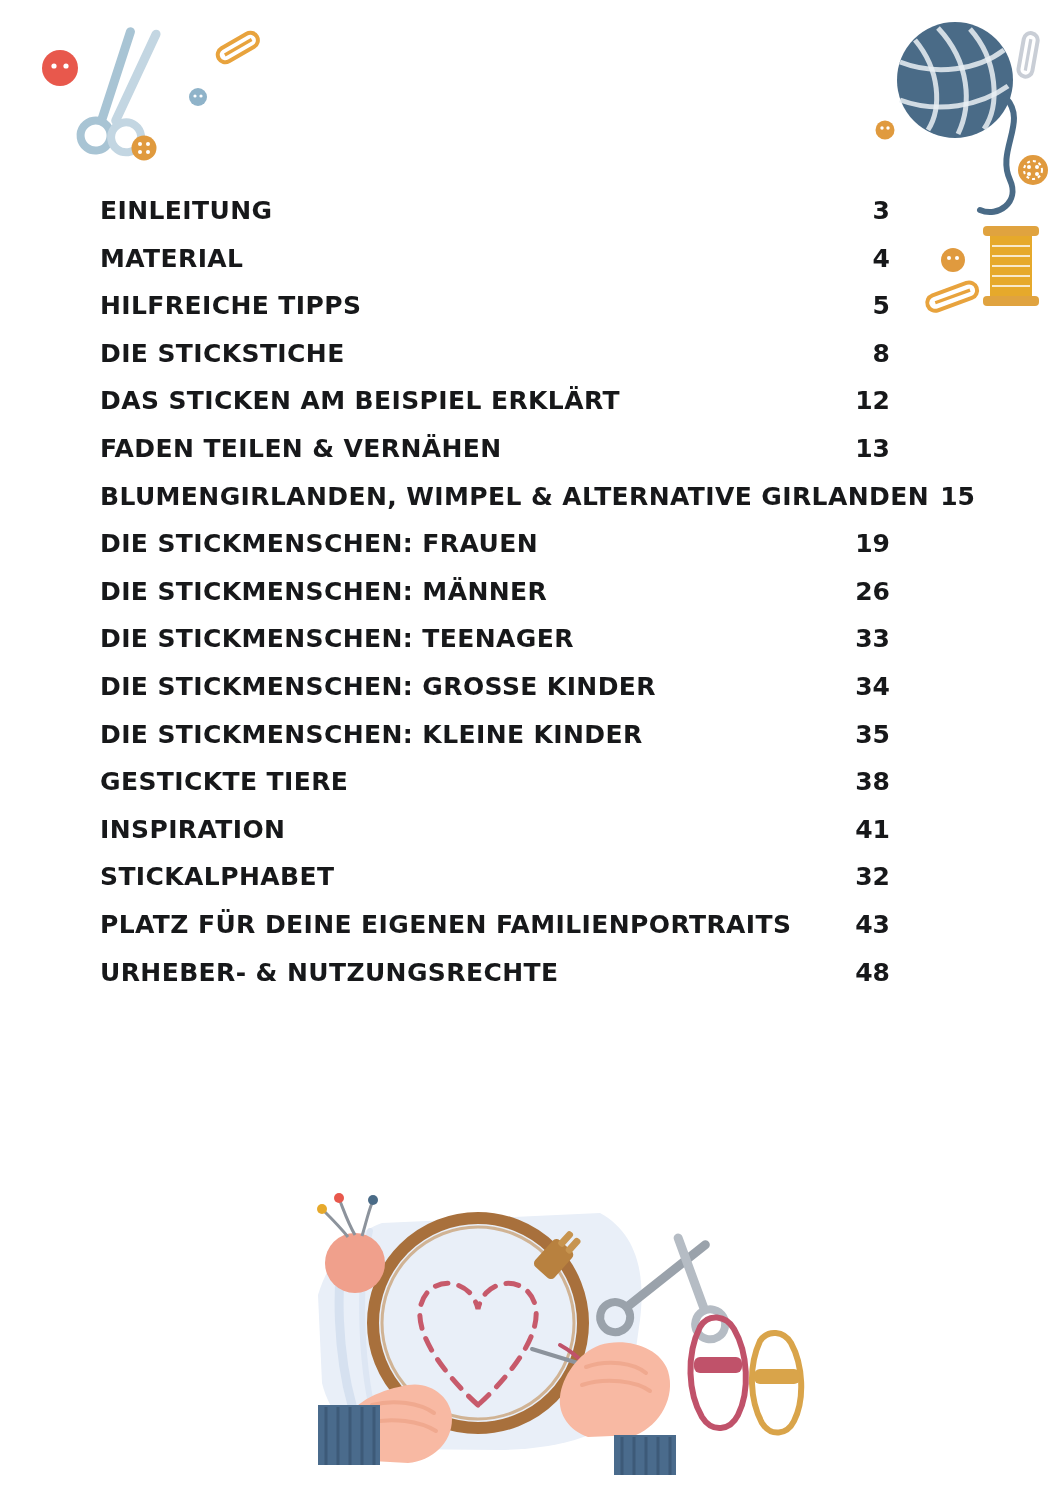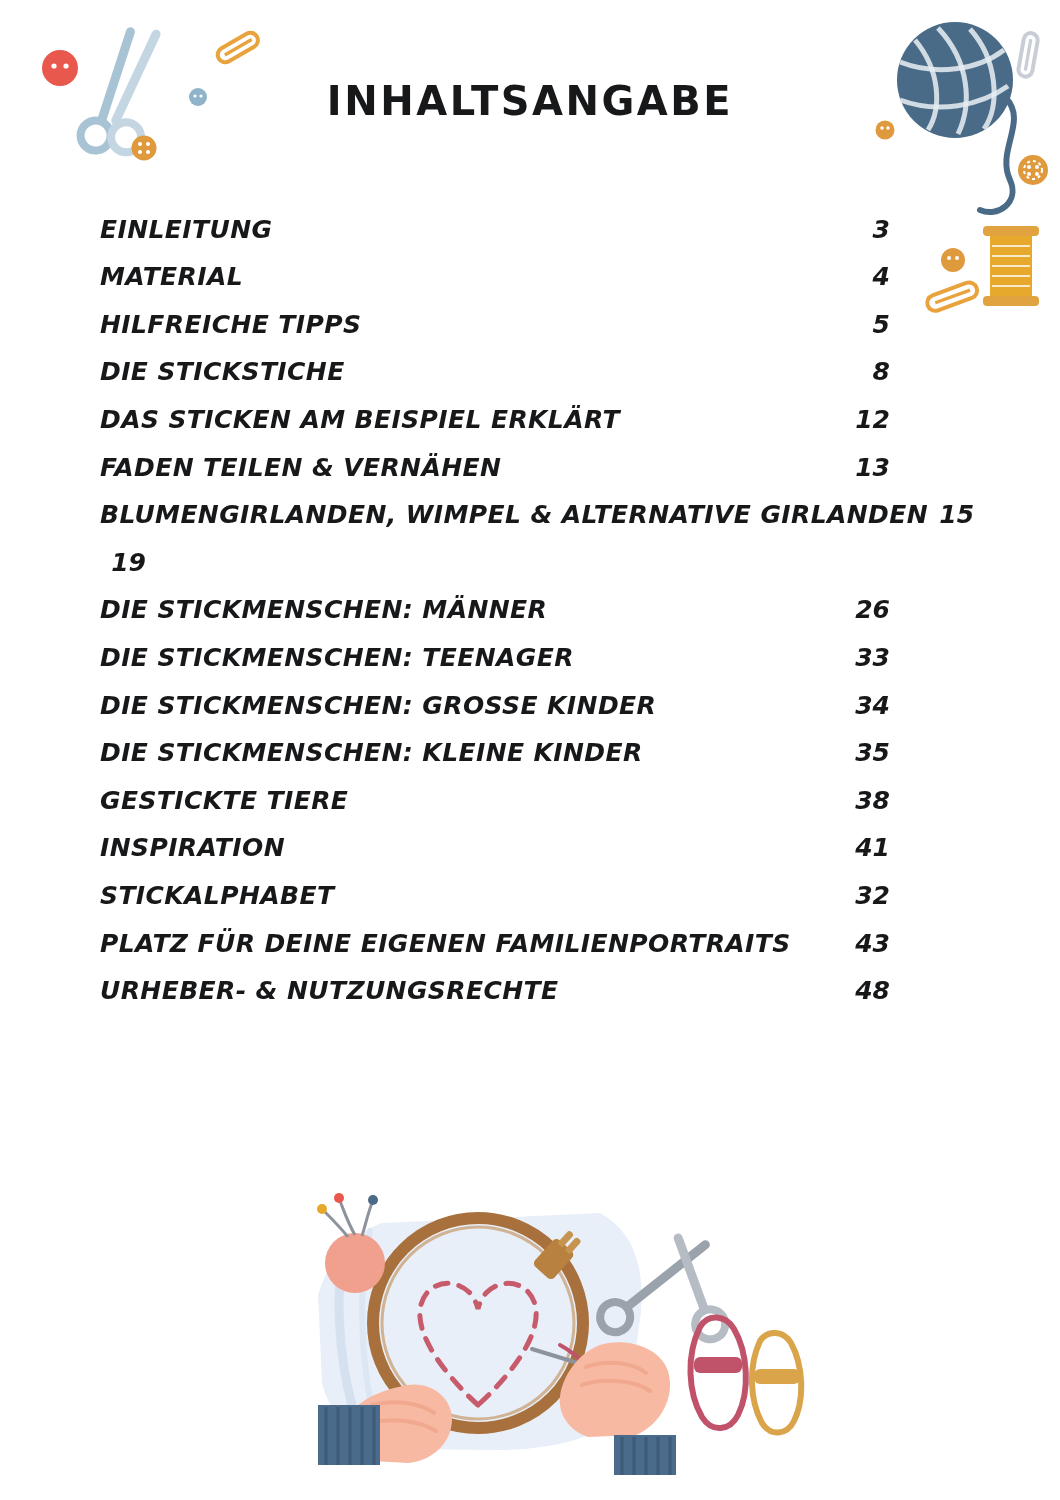--- a/index.html
+++ b/index.html
@@ -37,24 +37,23 @@
 
   
   .toc {
     position: absolute;
     top: 196px;
     left: 100px;
     width: 790px;
   }
   .toc-row {
     display: flex;
-    align-items: flex-end;
+    align-items: flex-start;
     justify-content: space-between;
     height: 47.6px;
-    font-style: italic;
   }
   .toc-label {
     font-size: 25px;
     letter-spacing: 0.4px;
     font-weight: 600;
     color: #17181a;
     white-space: nowrap;
     font-family: "DejaVu Sans", sans-serif;
   }
   .toc-page {
@@ -163,21 +162,20 @@
       <circle cx="129" cy="248" r="2" fill="#fff"></circle>
         <circle cx="137" cy="248" r="2" fill="#fff"></circle>
     </g>
 
     <g transform="translate(105,288) rotate(-20)">
       <rect x="0" y="0" width="52" height="16" rx="8" fill="none" stroke="#e8a33d" stroke-width="4"></rect>
       <line x1="8" y1="8" x2="45" y2="8" stroke="#e8a33d" stroke-width="3.2"></line>
     </g>
   </svg>
 
-  <div class="title">INHALTSANGABE</div>
 
   <div class="toc">
     <div class="toc-row">
       <span class="toc-label">EINLEITUNG</span>
       <span class="toc-page">3</span>
     </div>
     <div class="toc-row">
       <span class="toc-label">MATERIAL</span>
       <span class="toc-page">4</span>
     </div>
@@ -195,20 +193,21 @@
     </div>
     <div class="toc-row">
       <span class="toc-label">FADEN TEILEN &amp; VERNÄHEN</span>
       <span class="toc-page">13</span>
     </div>
     <div class="toc-row">
       <span class="toc-label">BLUMENGIRLANDEN, WIMPEL &amp; ALTERNATIVE GIRLANDEN</span>
       <span class="toc-page">15</span>
     </div>
     <div class="toc-row">
+      <span class="toc-label">DIE STICKMENSCHEN: FRAUEN</span>
       <span class="toc-page">19</span>
     </div>
     <div class="toc-row">
       <span class="toc-label">DIE STICKMENSCHEN: MÄNNER</span>
       <span class="toc-page">26</span>
     </div>
     <div class="toc-row">
       <span class="toc-label">DIE STICKMENSCHEN: TEENAGER</span>
       <span class="toc-page">33</span>
     </div>

